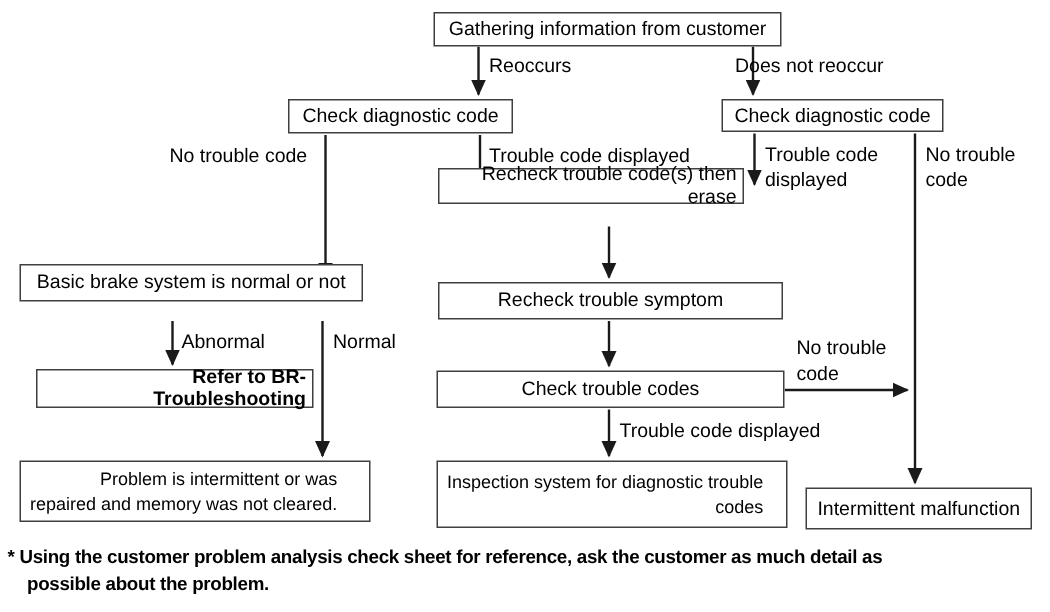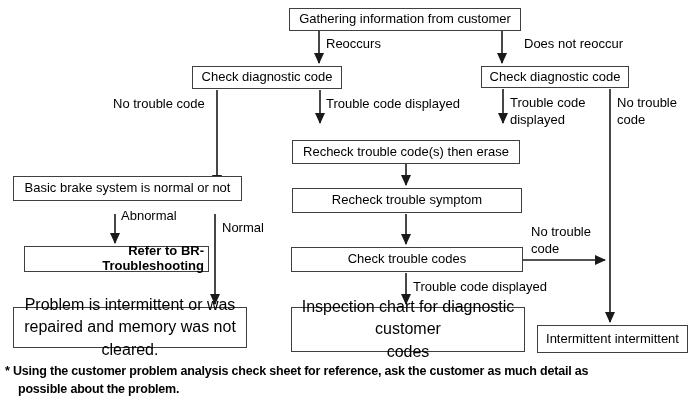--- a/index.html
+++ b/index.html
@@ -26,23 +26,23 @@
     display: flex;
     align-items: center;
     justify-content: center;
     text-align: right;
     font-size: 13px;
     line-height: 1.15;
     padding: 1px 4px;
   }
   .node.leftalign {
     justify-content: flex-start;
-    text-align: center;
+    text-align: right;
     white-space: pre-line;
-    font-size: 16px;
+    font-size: 12px;
     line-height: 1.4;
     padding: 2px 6px;
   }
   .edge-label {
     position: absolute;
     font-size: 13px;
     line-height: 1.3;
     white-space: nowrap;
     background: transparent;
   }
@@ -87,54 +87,54 @@
       <line x1="215" y1="214" x2="215" y2="304" marker-end="url(#ah)"></line>
     </g>
   </svg>
 
   <div class="node" style="left:289px; top:8px; width:232px; height:23px;">Gathering information from customer</div>
 
   <div class="node" style="left:192px; top:66px; width:150px; height:23px;">Check diagnostic code</div>
 
   <div class="node" style="left:481px; top:66px; width:148px; height:22px;">Check diagnostic code</div>
 
-  <div class="node" style="left:292px; top:140px; width:228px; height:24px;">Recheck trouble code(s) then erase</div>
+  <div class="node" style="left:292px; top:112px; width:204px; height:24px;">Recheck trouble code(s) then erase</div>
 
   <div class="node" style="left:292px; top:188px; width:230px; height:25px;">Recheck trouble symptom</div>
 
   <div class="node" style="left:291px; top:247px; width:232px; height:25px;">Check trouble codes</div>
 
   <div class="node" style="left:13px; top:176px; width:229px; height:25px;">Basic brake system is normal or not</div>
 
   <div class="node" style="left:24px; top:246px; width:185px; height:26px;font-weight:bold;">Refer to BR-Troubleshooting</div>
 
   <div class="node leftalign" style="left:13px; top:307px; width:234px; height:41px;">Problem is intermittent or was
 repaired and memory was not cleared.</div>
 
-  <div class="node leftalign" style="left:291px; top:307px; width:234px; height:45px;">Inspection chart for diagnostic customer
+  <div class="node leftalign" style="left:291px; top:307px; width:234px; height:45px;">Inspection system for diagnostic trouble
 codes</div>
 
-  <div class="node" style="left:537px; top:325px; width:151px; height:28px;">Intermittent intermittent</div>
+  <div class="node" style="left:537px; top:325px; width:151px; height:28px;">Intermittent malfunction</div>
 
   <div class="edge-label" style="left:326px; top:36px;">Reoccurs</div>
 
-  <div class="edge-label" style="left:524px; top:36px;">Does not reoccur</div>
+  <div class="edge-label" style="left:490px; top:36px;">Does not reoccur</div>
 
   <div class="edge-label" style="left:113px; top:96px;">No trouble code</div>
 
   <div class="edge-label" style="left:326px; top:96px;">Trouble code displayed</div>
 
   <div class="edge-label wrap" style="left:510px; top:95px; width:92px;">Trouble code displayed</div>
 
   <div class="edge-label wrap" style="left:617px; top:95px; width:80px;">No trouble code</div>
 
   <div class="edge-label wrap" style="left:531px; top:224px; width:80px;">No trouble code</div>
 
   <div class="edge-label" style="left:413px; top:279px;">Trouble code displayed</div>
 
-  <div class="edge-label" style="left:121px; top:208px;">Abnormal</div>
+  <div class="edge-label" style="left:121px; top:220px;">Abnormal</div>
 
   <div class="edge-label" style="left:222px; top:220px;">Normal</div>
 
   <div class="footnote">* Using the customer problem analysis check sheet for reference, ask the customer as much detail as
 possible about the problem.</div>
 
 </div>
 
 </body></html>

